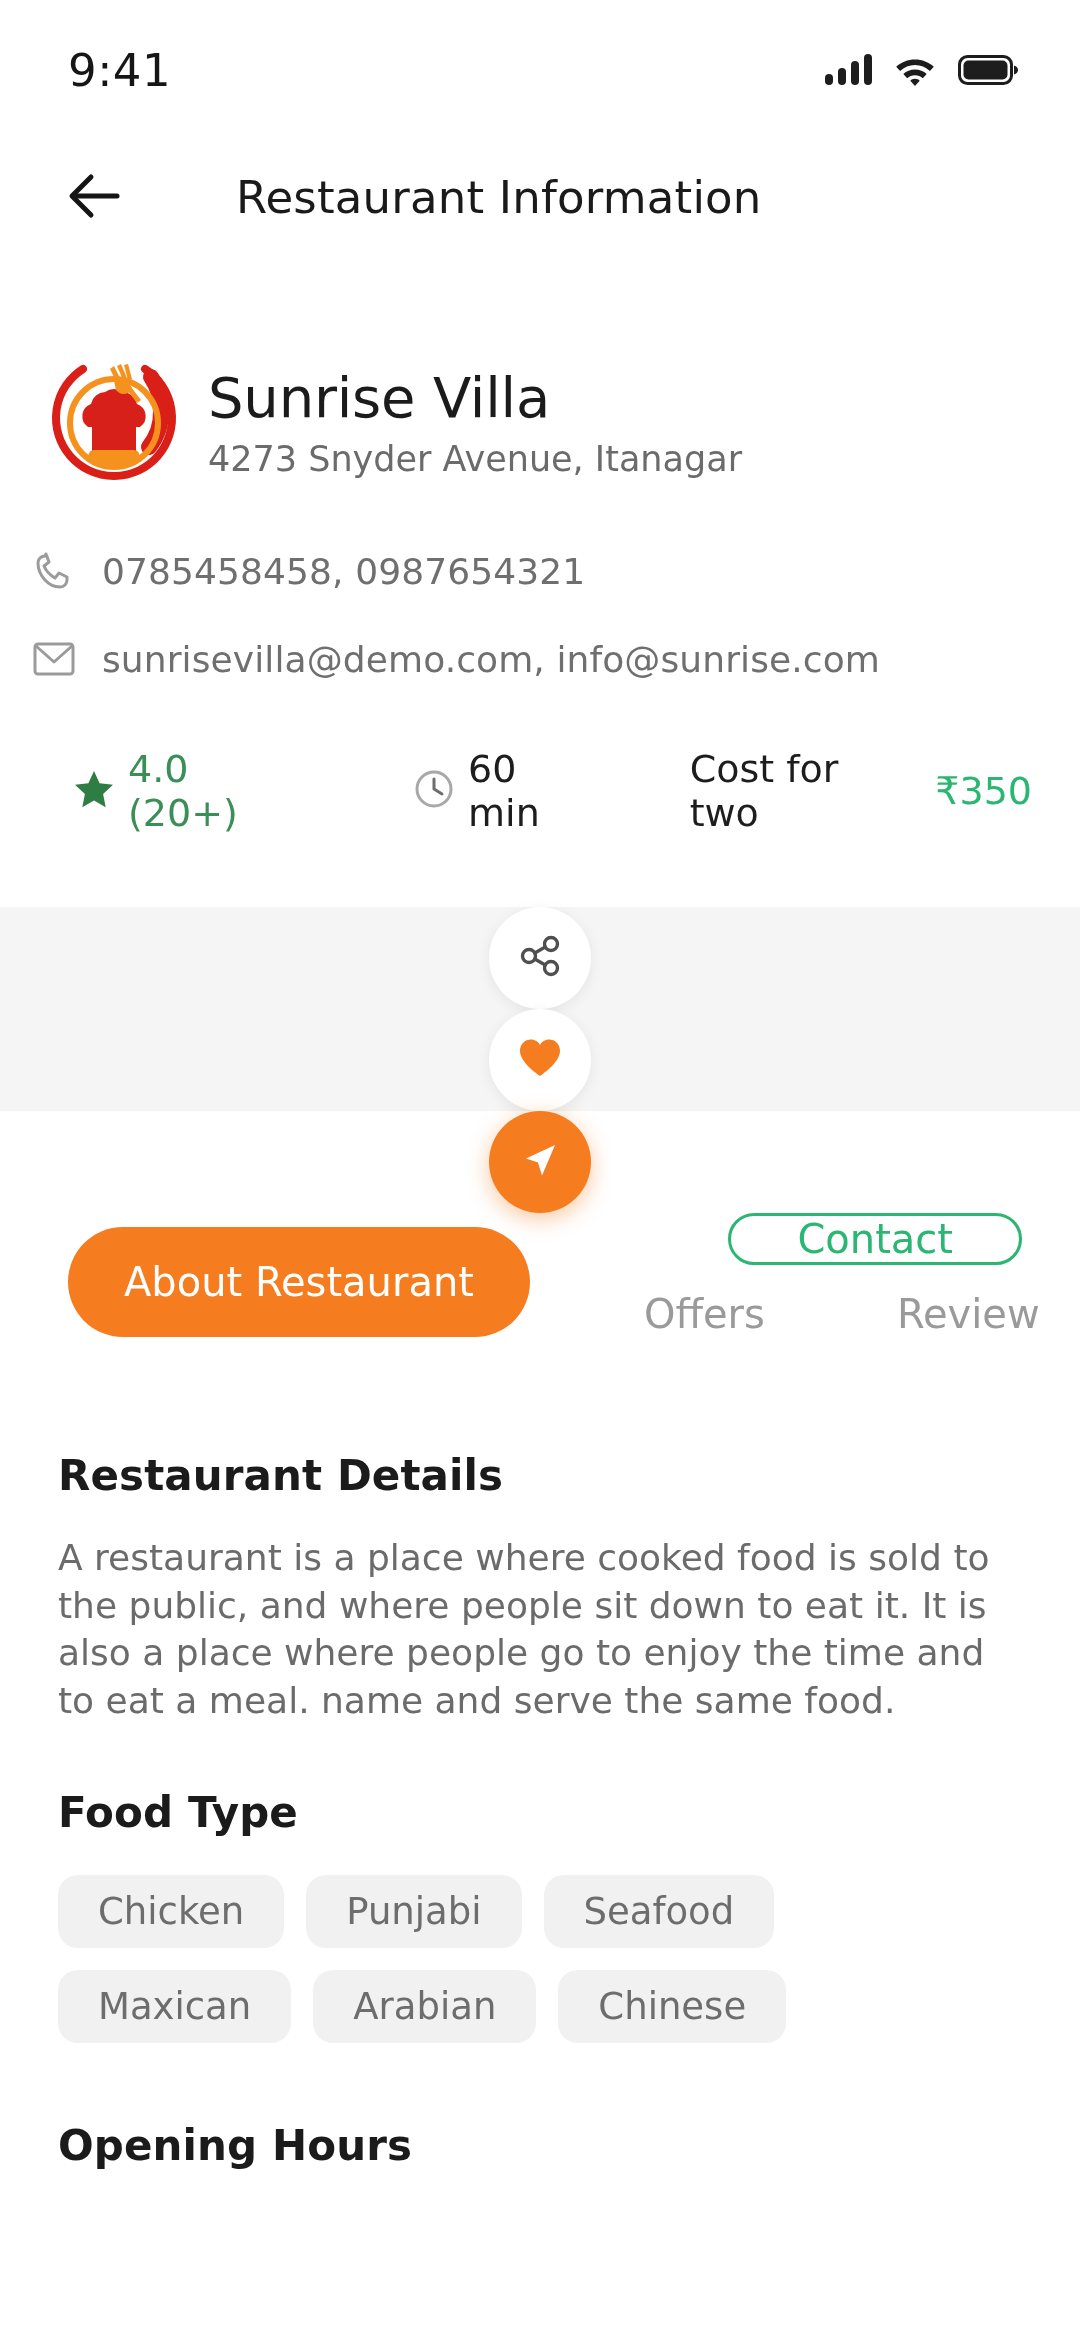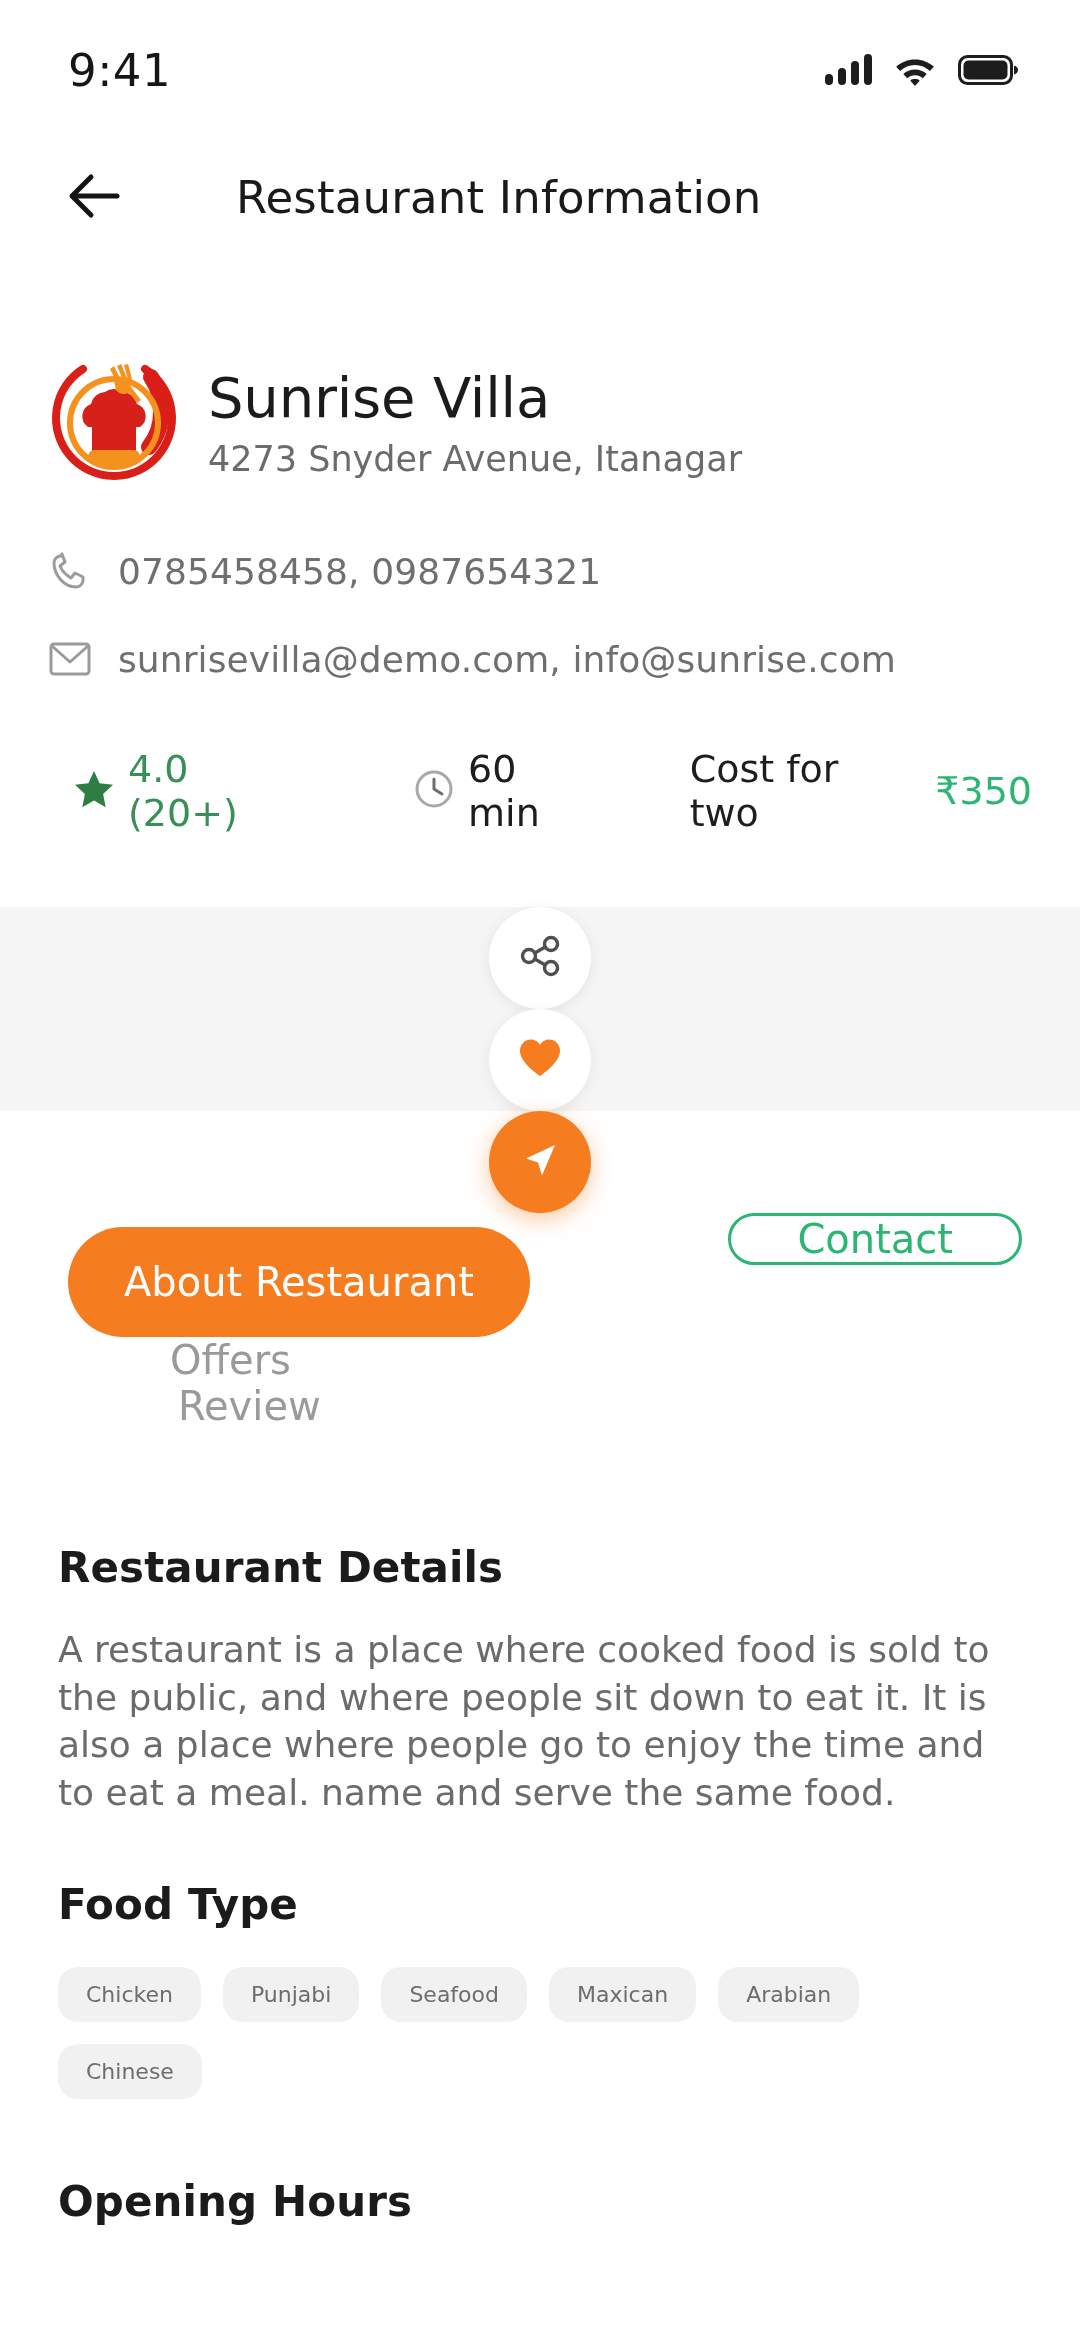--- a/index.html
+++ b/index.html
@@ -105,21 +105,21 @@
   }
   .resto-address {
     font-size: 35px;
     color: #6b6b6b;
     margin-top: 10px;
     font-weight: 400;
   }
 
   
   .contact-lines {
-    padding: 62px 48px 0 48px;
+    padding: 62px 48px 0 32px;
   }
   .contact-row {
     display: flex;
     align-items: center;
     gap: 26px;
     margin-bottom: 44px;
   }
   .contact-row .ic {
     width: 44px;
     height: 44px;
@@ -216,26 +216,25 @@
     display: flex;
     align-items: center;
     justify-content: center;
     cursor: pointer;
     margin-right: 10px;
   }
 
   
   .tabs {
     display: flex;
-    align-items: flex-start;
+    align-items: flex-end;
     padding: 116px 0 0 68px;
-    gap: 0;
+    gap: 12px;
     white-space: nowrap;
     overflow: hidden;
-    flex-direction: column;
   }
   .tab {
     font-size: 40px;
     color: #9a9a9a;
     font-weight: 400;
     cursor: pointer;
     padding: 0 10px;
   }
   .tab.active {
     background: #f57c1f;
@@ -271,23 +270,23 @@
   .tag-wrap {
     display: flex;
     flex-wrap: wrap;
     gap: 22px;
     margin-top: 38px;
     max-width: 900px;
   }
   .tag {
     background: #f1f1f1;
     color: #6d6d6d;
-    font-size: 22px;
+    font-size: 37px;
     border-radius: 20px;
-    padding: 15px 28px;
+    padding: 15px 40px;
     font-weight: 400;
     cursor: pointer;
   }
 
   .hours-block { margin-top: 78px; }
 </style>
 </head>
 <body>
 
 <div class="status-bar">

